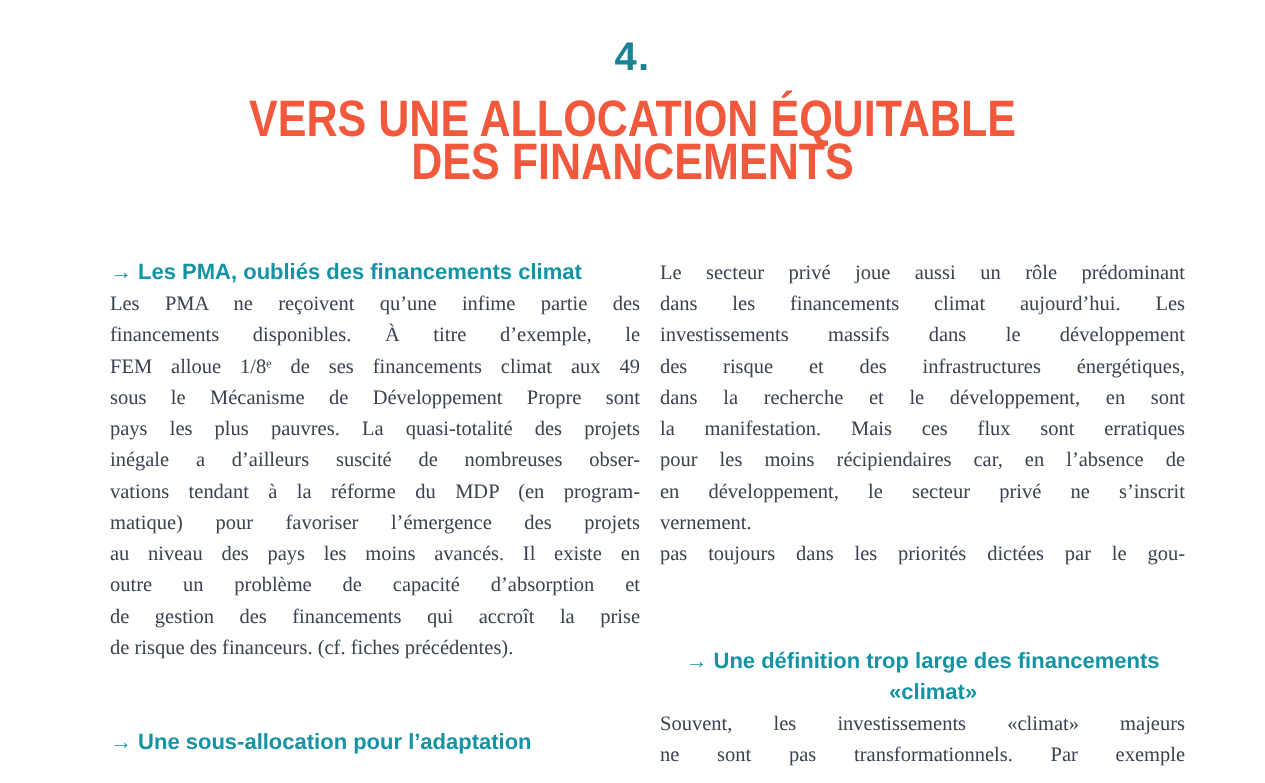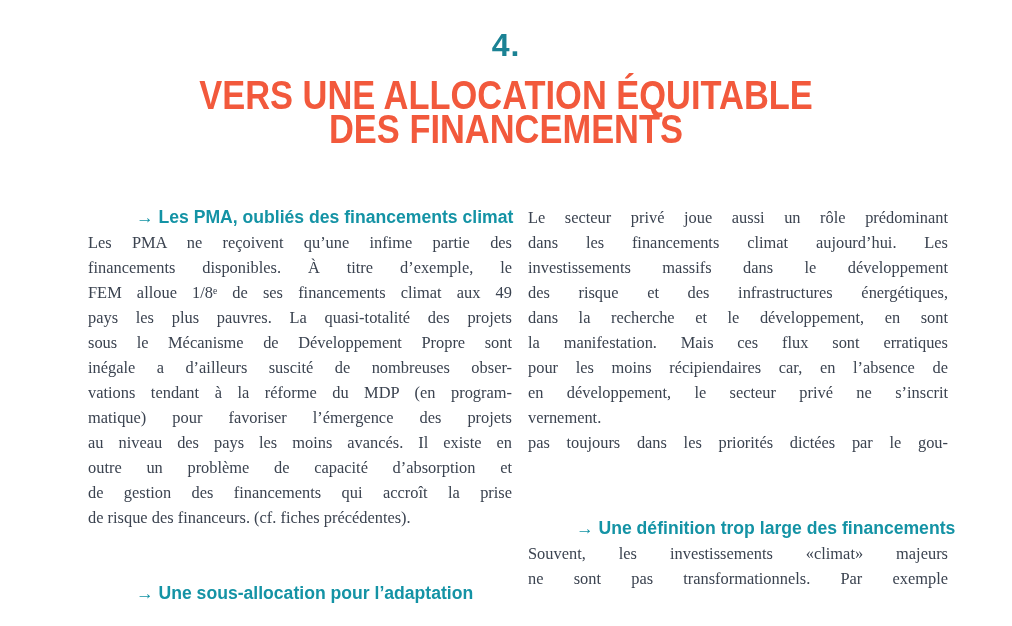--- a/index.html
+++ b/index.html
@@ -51,21 +51,20 @@
     line-height: 25px;
   }
   .col-left  { left: 88px;  width: 424px; }
   .col-right { left: 528px; width: 420px; }
   .h-line {
     font-weight: 700;
     font-size: 17.6px;
     color: var(--heading-teal, #1493a5);
     height: 25px;
     white-space: nowrap;
-    margin-left: 48px;
   }
   .h-line.cont { padding-left: 17px; white-space: normal; }
   .p-line { height: 25px; font-family: Liberation Serif, serif; }
   .p-line.just {
     text-align: justify;
     text-align-last: justify;
   }
 </style>
 </head>
 <body>
@@ -79,22 +78,22 @@
   </div>
 
   <div class="col col-left">
       <div>
         <div class="h-line">→ Les PMA, oubliés des financements climat</div>
       </div>
       <div>
         <div class="p-line just">Les PMA ne reçoivent qu’une infime partie des</div>
         <div class="p-line just">financements disponibles. À titre d’exemple, le</div>
         <div class="p-line just">FEM alloue 1/8ᵉ de ses financements climat aux 49</div>
+        <div class="p-line just">sous le Mécanisme de Développement Propre sont</div>
         <div class="p-line just">pays les plus pauvres. La quasi-totalité des projets</div>
-        <div class="p-line just">sous le Mécanisme de Développement Propre sont</div>
         <div class="p-line just">inégale a d’ailleurs suscité de nombreuses obser-</div>
         <div class="p-line just">vations tendant à la réforme du MDP (en program-</div>
         <div class="p-line just">matique) pour favoriser l’émergence des projets</div>
         <div class="p-line just">au niveau des pays les moins avancés. Il existe en</div>
         <div class="p-line just">outre un problème de capacité d’absorption et</div>
         <div class="p-line just">de gestion des financements qui accroît la prise</div>
         <div class="p-line">de risque des financeurs. (cf. fiches précédentes).</div>
       </div>
       <div style="margin-top: 51px;">
         <div class="h-line">→ Une sous-allocation pour l’adaptation</div>
@@ -107,21 +106,22 @@
         <div class="p-line just">dans les financements climat aujourd’hui. Les</div>
         <div class="p-line just">investissements massifs dans le développement</div>
         <div class="p-line just">des risque et des infrastructures énergétiques,</div>
         <div class="p-line just">dans la recherche et le développement, en sont</div>
         <div class="p-line just">la manifestation. Mais ces flux sont erratiques</div>
         <div class="p-line just">pour les moins récipiendaires car, en l’absence de</div>
         <div class="p-line just">en développement, le secteur privé ne s’inscrit</div>
         <div class="p-line">vernement.</div>
         <div class="p-line just">pas toujours dans les priorités dictées par le gou-</div>
       </div>
-      <div style="margin-top: 61px;">
+      <div style="margin-top: 61px; text-align: center;">
         <div class="h-line">→ Une définition trop large des financements</div>
+        <div class="h-line cont">«climat»</div>
       </div>
       <div>
         <div class="p-line just">Souvent, les investissements «climat» majeurs</div>
         <div class="p-line just">ne sont pas transformationnels. Par exemple</div>
       </div>
     </div>
 </div>
 
 </body></html>

